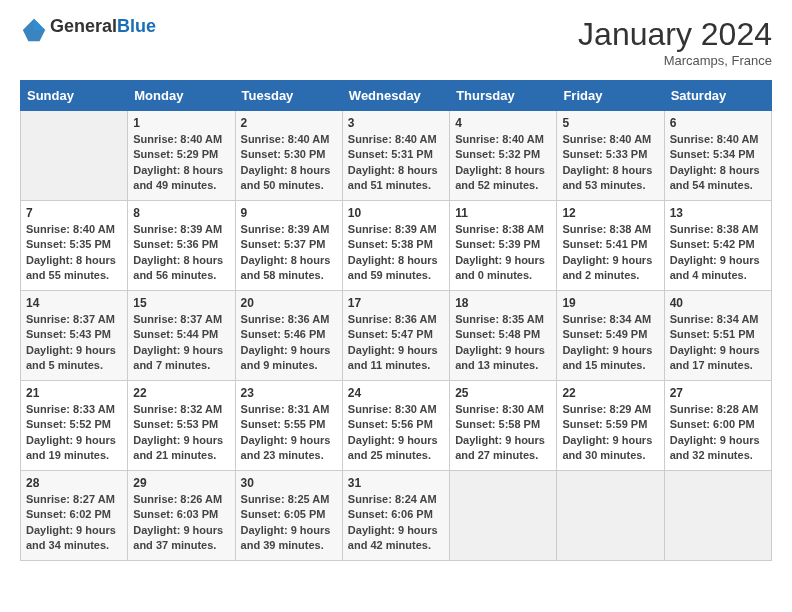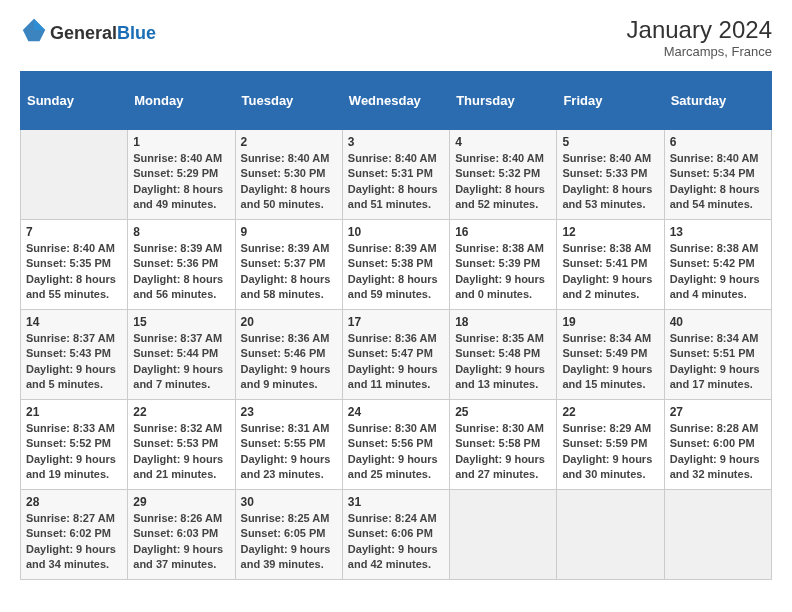--- a/index.html
+++ b/index.html
@@ -11,49 +11,49 @@
       padding: 16px 20px;
     }
     .header {
       display: flex;
       justify-content: space-between;
       align-items: flex-start;
       margin-bottom: 12px;
     }
     .logo {
       display: flex;
-      align-items: flex-end;
+      align-items: flex-start;
     }
     .logo-icon {
       width: 28px;
       height: 28px;
       margin-right: 2px;
     }
     .title-block {
       text-align: right;
     }
     .month-title {
-      font-size: 24px;
+      font-size: 32px;
       color: #333;
       font-weight: normal;
     }
     .location-title {
       font-size: 13px;
       color: #555;
     }
     .calendar-table {
       width: 100%;
       border-collapse: collapse;
       font-size: 11px;
     }
     .calendar-table thead tr th {
       background-color: #2b6cb0;
       color: #fff;
       text-align: left;
-      padding: 21px 6px;
+      padding: 7px 6px;
       font-size: 13px;
       font-weight: bold;
       border: 1px solid #2b6cb0;
     }
     .calendar-table tbody tr td {
       border: 1px solid #ccc;
       vertical-align: top;
       padding: 5px 5px;
       width: calc(100% / 7);
       height: 90px;
@@ -152,21 +152,21 @@
         </td>
         <td>
           <span class="day-num">9</span>
           <div class="day-detail">Sunrise: 8:39 AM<br>Sunset: 5:37 PM<br>Daylight: 8 hours and 58 minutes.</div>
         </td>
         <td>
           <span class="day-num">10</span>
           <div class="day-detail">Sunrise: 8:39 AM<br>Sunset: 5:38 PM<br>Daylight: 8 hours and 59 minutes.</div>
         </td>
         <td>
-          <span class="day-num">16</span>
+          <span class="day-num">11</span>
           <div class="day-detail">Sunrise: 8:38 AM<br>Sunset: 5:39 PM<br>Daylight: 9 hours and 0 minutes.</div>
         </td>
         <td>
           <span class="day-num">12</span>
           <div class="day-detail">Sunrise: 8:38 AM<br>Sunset: 5:41 PM<br>Daylight: 9 hours and 2 minutes.</div>
         </td>
         <td>
           <span class="day-num">13</span>
           <div class="day-detail">Sunrise: 8:38 AM<br>Sunset: 5:42 PM<br>Daylight: 9 hours and 4 minutes.</div>
         </td>

